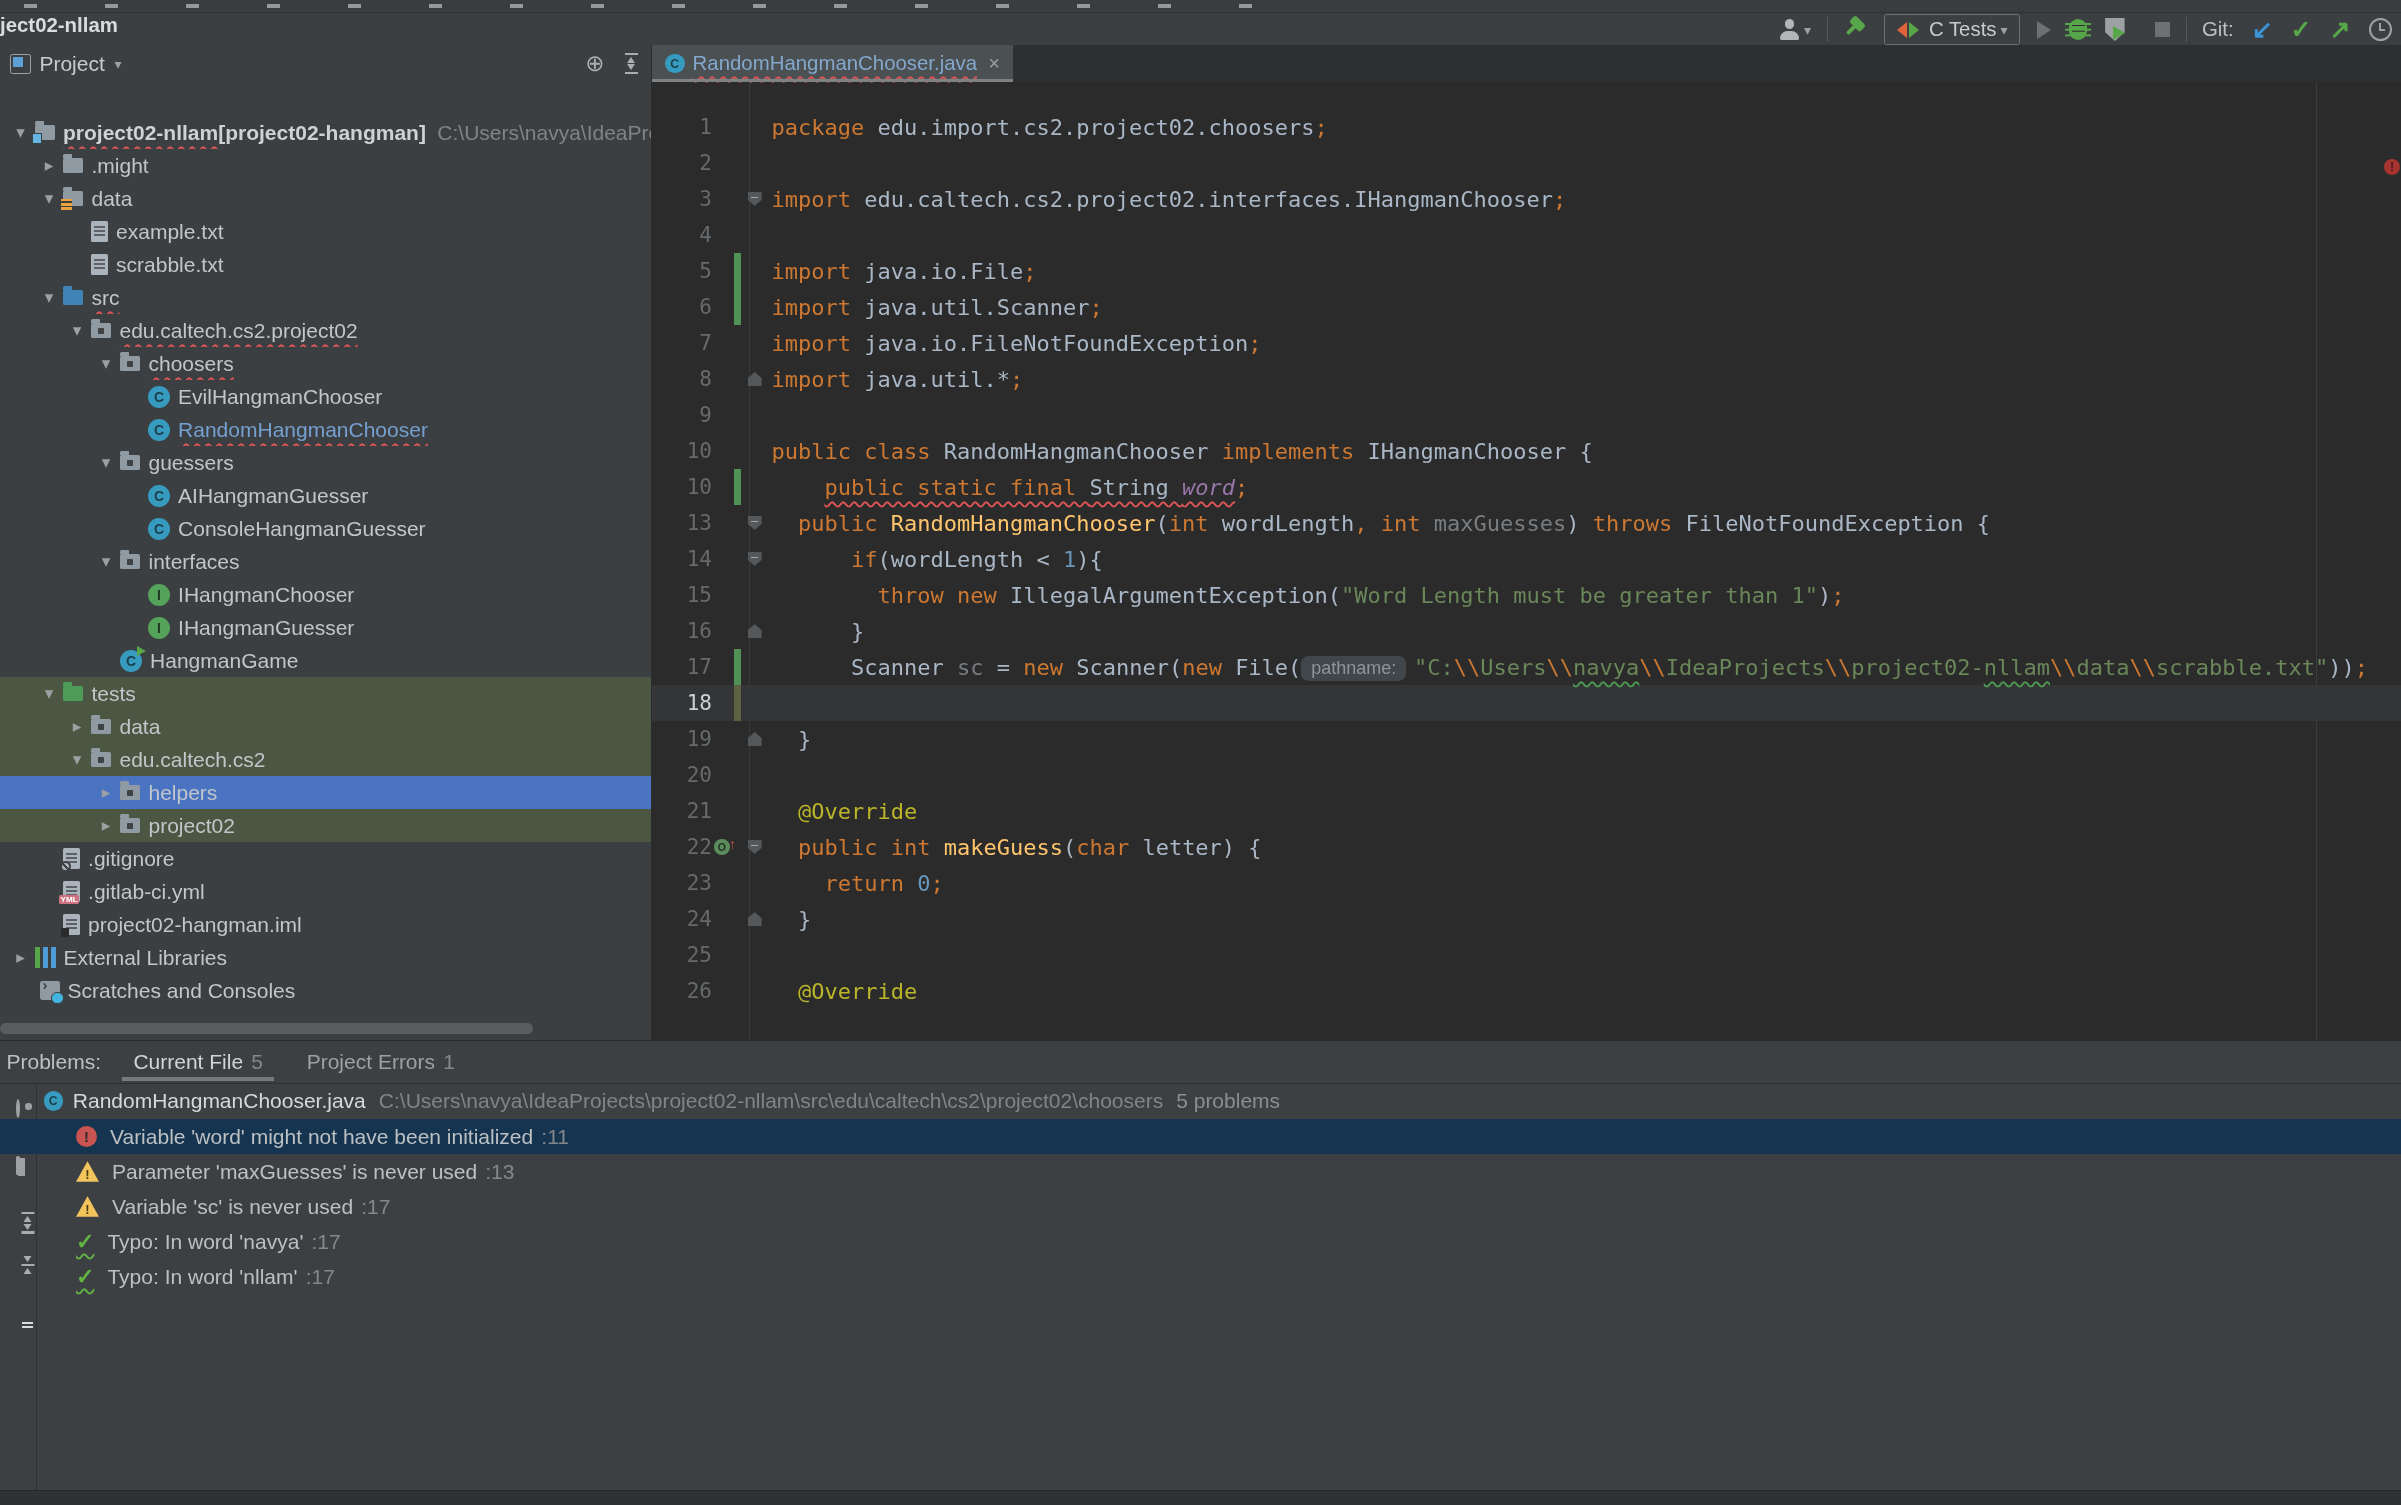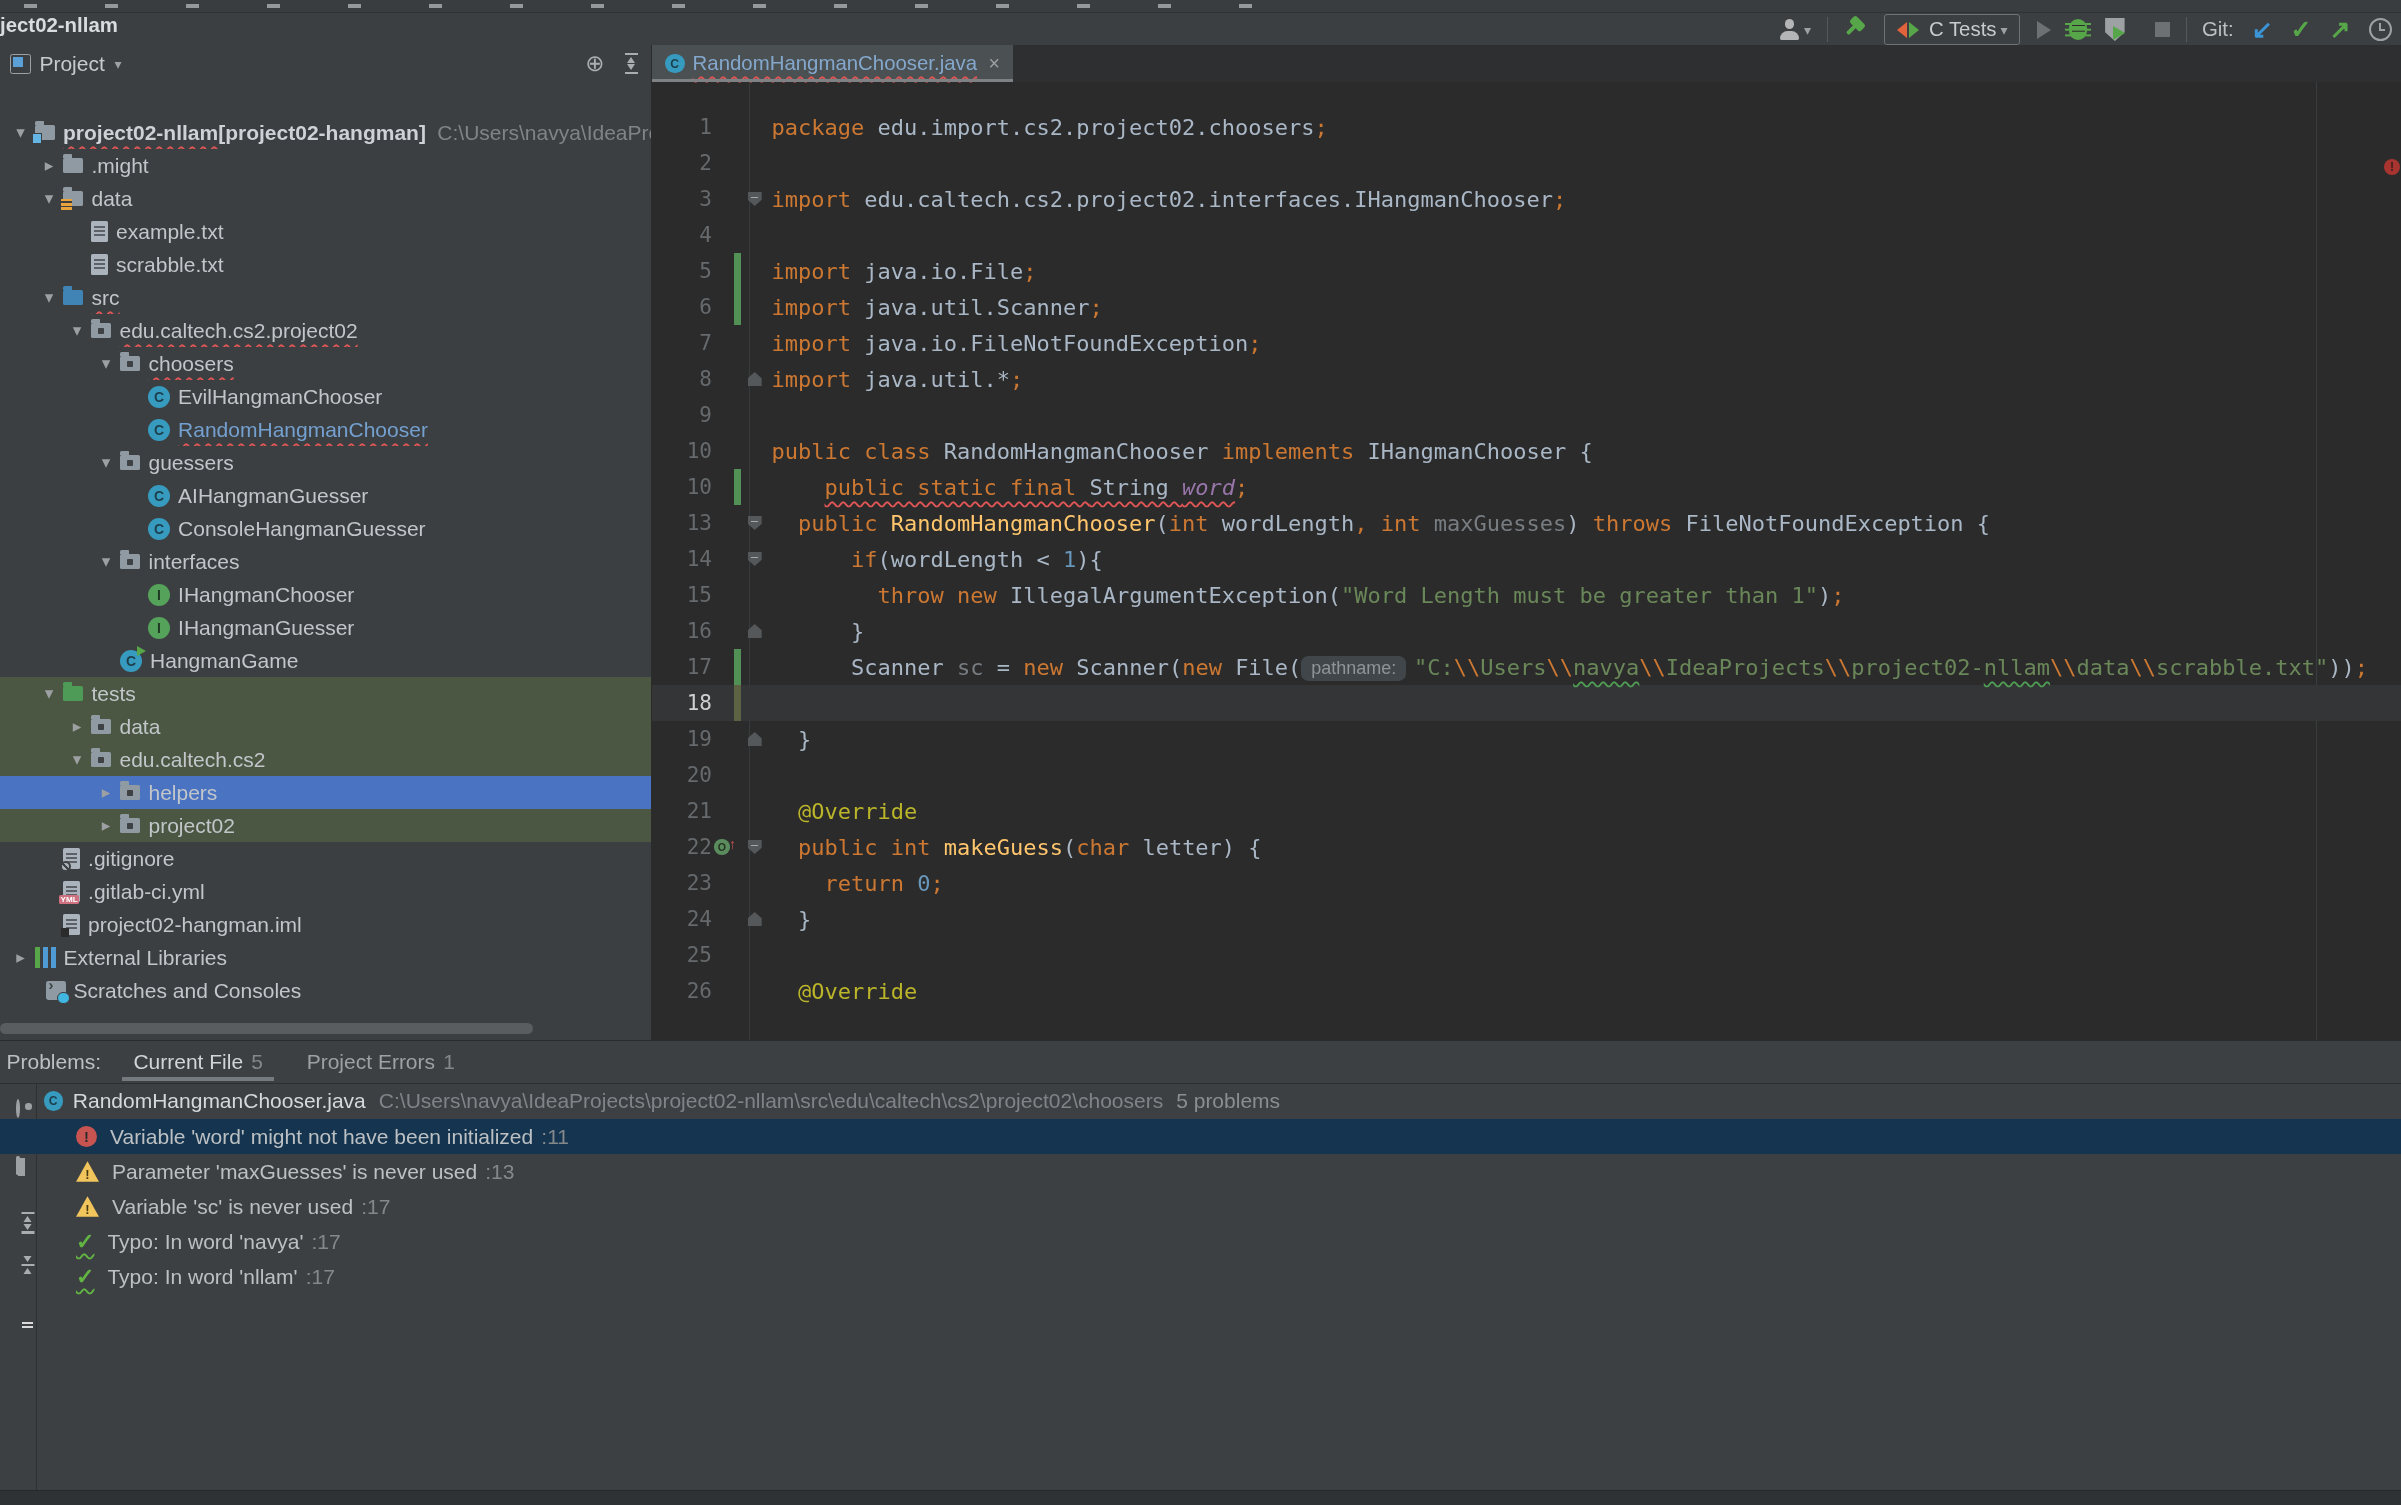--- a/index.html
+++ b/index.html
@@ -435,21 +435,21 @@
           </span>
           <span class="t-name">project02-hangman.iml</span>
         </div>
         <div class="tree-row" style="padding-left: 6.5px;">
           <span class="chev">▸</span>
           <span class="ic">
             <span class="icl" style="display: block; position: relative;"></span>
           </span>
           <span class="t-name">External Libraries</span>
         </div>
-        <div class="tree-row" style="padding-left: 18px;">
+        <div class="tree-row" style="padding-left: 12px;">
           <span class="chev"></span>
           <span class="ic">
             <span class="ics" style="display: block; position: relative;"></span>
           </span>
           <span class="t-name">Scratches and Consoles</span>
         </div>
       </div>
     <div id="tree-hscroll"></div>
   </div>
 

